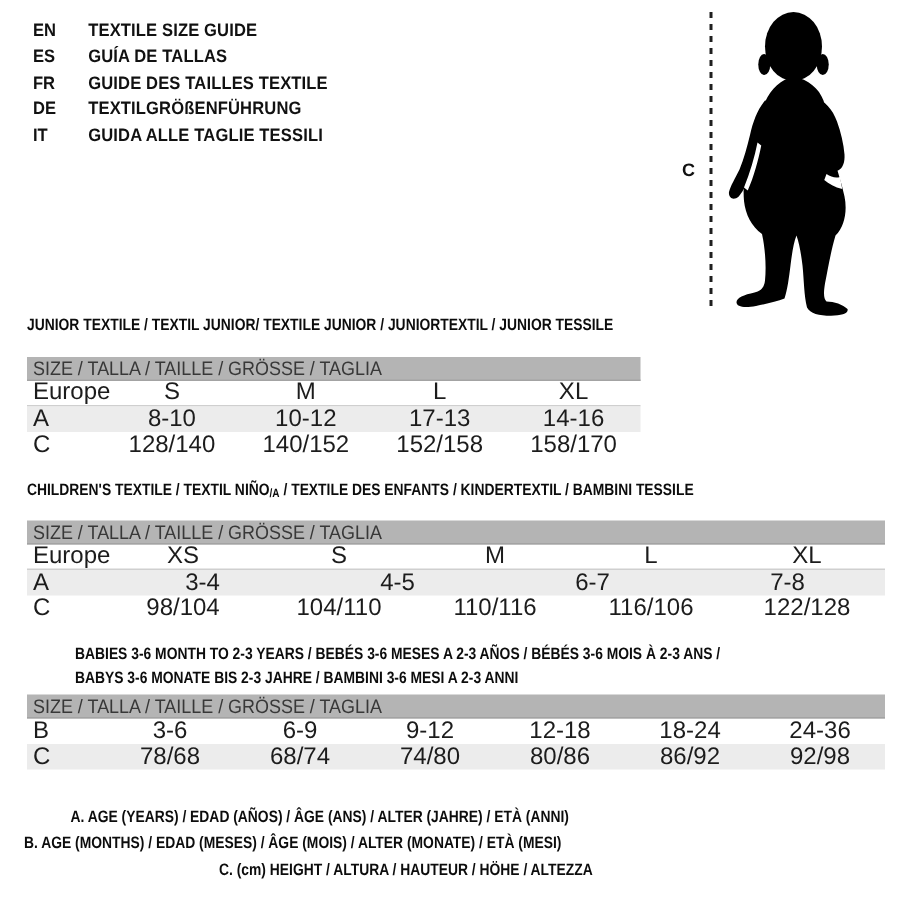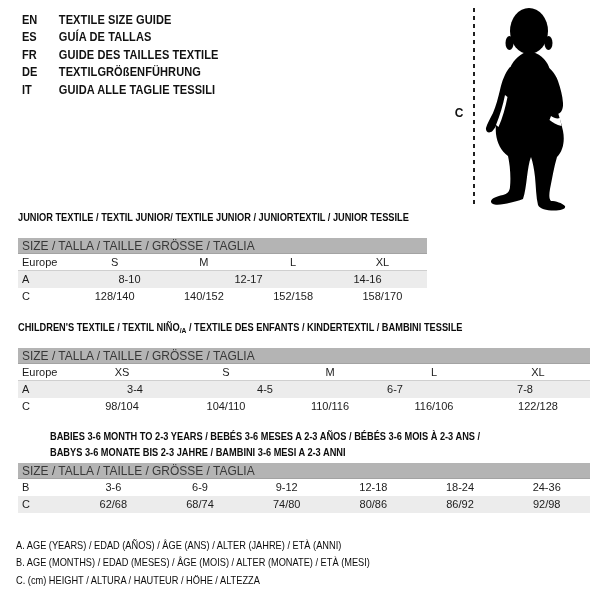--- a/index.html
+++ b/index.html
@@ -29,29 +29,29 @@
   .tbl-title { font-weight:700; font-size:11px; line-height:15px; color:#0c0c0c; white-space:nowrap; }
   .t3 .tbl-title { line-height:16px;padding-left:32px; }
   .cond { display:inline-block; transform:scaleX(.84); transform-origin:0 50%; white-space:nowrap; }
   .cond2 { display:inline-block; transform:scaleX(.92); transform-origin:0 50%; white-space:nowrap; }
   .sub { font-size:8px; vertical-align:-1.5px; }
   .t1 .tbl-grid { margin-top:13px; }
   .t2 .tbl-grid { margin-top:10px; }
   .t3 .tbl-grid { margin-top:3px; }
   .bar { height:15px; background:#b4b4b4; display:flex; align-items:center; padding-left:4px;
     font-size:13px; color:#383838; border-bottom:1px solid #a3a3a3; }
-  .trow { display:flex; height:17px; line-height:17px; font-size:11px; color:#1c1c1c; }
+  .trow { display:flex; height:17px; line-height:17px; font-size:16px; color:#1c1c1c; }
   .trow.rule { height:16px; line-height:16px; border-bottom:1px solid #cfcfcf; }
   .lbl { width:48px; flex:none; padding-left:4px; }
   .cell { flex:1; text-align:center; }
   .shaded { background:#ececec; }
 
   
   .legend { position:absolute; left:16px; top:537px; }
-  .legend-line { font-weight:400; font-size:11px; line-height:17.3px; white-space:nowrap; color:#0c0c0c; }
+  .legend-line { font-weight:700; font-size:11px; line-height:17.3px; white-space:nowrap; color:#0c0c0c;text-align:right; }
 </style>
 </head>
 <body>
 
 <div class="canvas">
 
   <div class="lang-block">
     <div class="lang-row">
       <span class="lang-code">EN</span>
       <span class="lang-label">TEXTILE SIZE GUIDE</span>
@@ -133,21 +133,22 @@
       <div class="trow rule">
         <span class="lbl">Europe</span>
         <span class="cell">S</span>
         <span class="cell">M</span>
         <span class="cell">L</span>
         <span class="cell">XL</span>
       </div>
       <div class="trow shaded">
         <span class="lbl">A</span>
         <span class="cell">8-10</span>
-        <span class="cell">12-17</span>
+        <span class="cell">10-12</span>
+        <span class="cell">17-13</span>
         <span class="cell">14-16</span>
       </div>
       <div class="trow">
         <span class="lbl">C</span>
         <span class="cell">128/140</span>
         <span class="cell">140/152</span>
         <span class="cell">152/158</span>
         <span class="cell">158/170</span>
       </div>
     </div>
@@ -202,21 +203,21 @@
         <span class="lbl">B</span>
         <span class="cell">3-6</span>
         <span class="cell">6-9</span>
         <span class="cell">9-12</span>
         <span class="cell">12-18</span>
         <span class="cell">18-24</span>
         <span class="cell">24-36</span>
       </div>
       <div class="trow shaded">
         <span class="lbl">C</span>
-        <span class="cell">62/68</span>
+        <span class="cell">78/68</span>
         <span class="cell">68/74</span>
         <span class="cell">74/80</span>
         <span class="cell">80/86</span>
         <span class="cell">86/92</span>
         <span class="cell">92/98</span>
       </div>
     </div>
   </section>
 
   <div class="legend">

